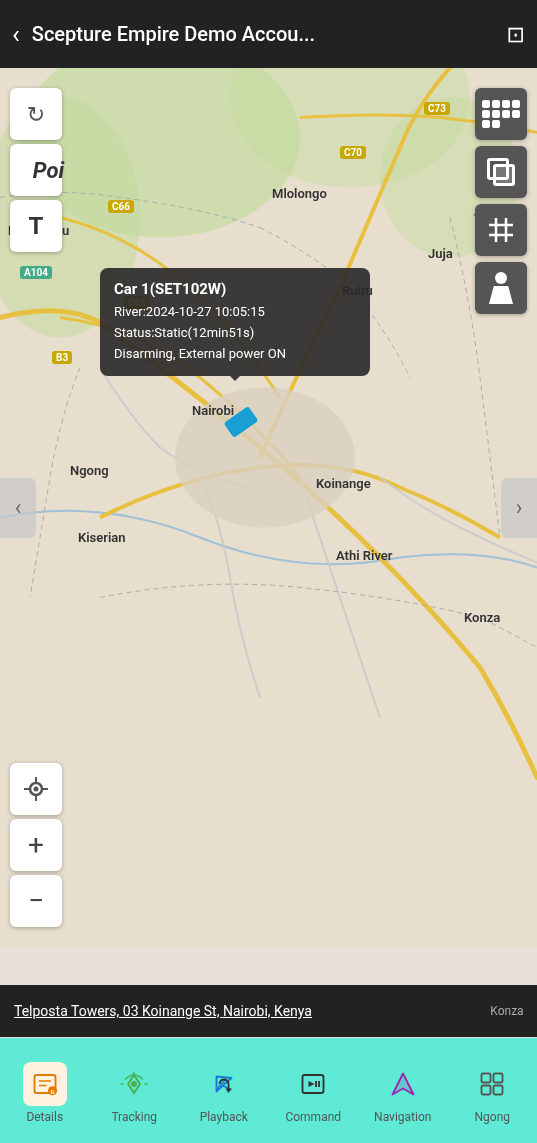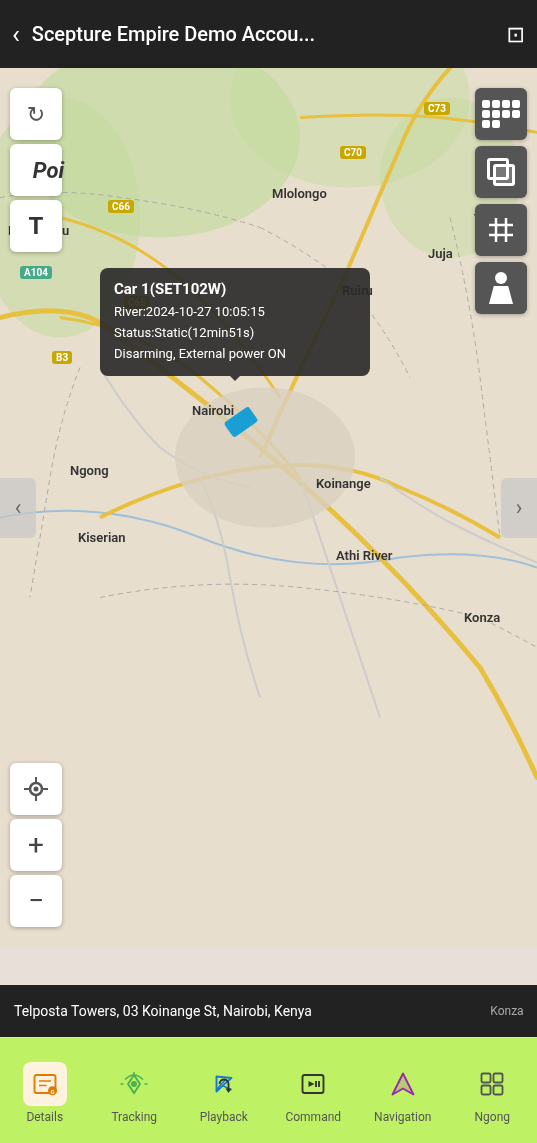--- a/index.html
+++ b/index.html
@@ -298,34 +298,35 @@
       background: #222;
       display: flex;
       align-items: center;
       padding: 0 14px;
       z-index: 100;
     }
     .address-text {
       color: #fff;
       font-size: 14px;
       flex: 1;
+      text-decoration: underline;
     }
     .address-close {
       color: #aaa;
       font-size: 22px;
       cursor: pointer;
       padding: 4px;
     }
 
     
     .bottom-nav {
       position: absolute;
       bottom: 0; left: 0; right: 0;
       height: 106px;
-      background: #bef264;
+      background: #5eead4;
       display: flex;
       align-items: stretch;
       border-top: 1px solid #ddd;
       z-index: 100;
     }
     .nav-item {
       flex: 1;
       display: flex;
       flex-direction: column;
       align-items: center;

